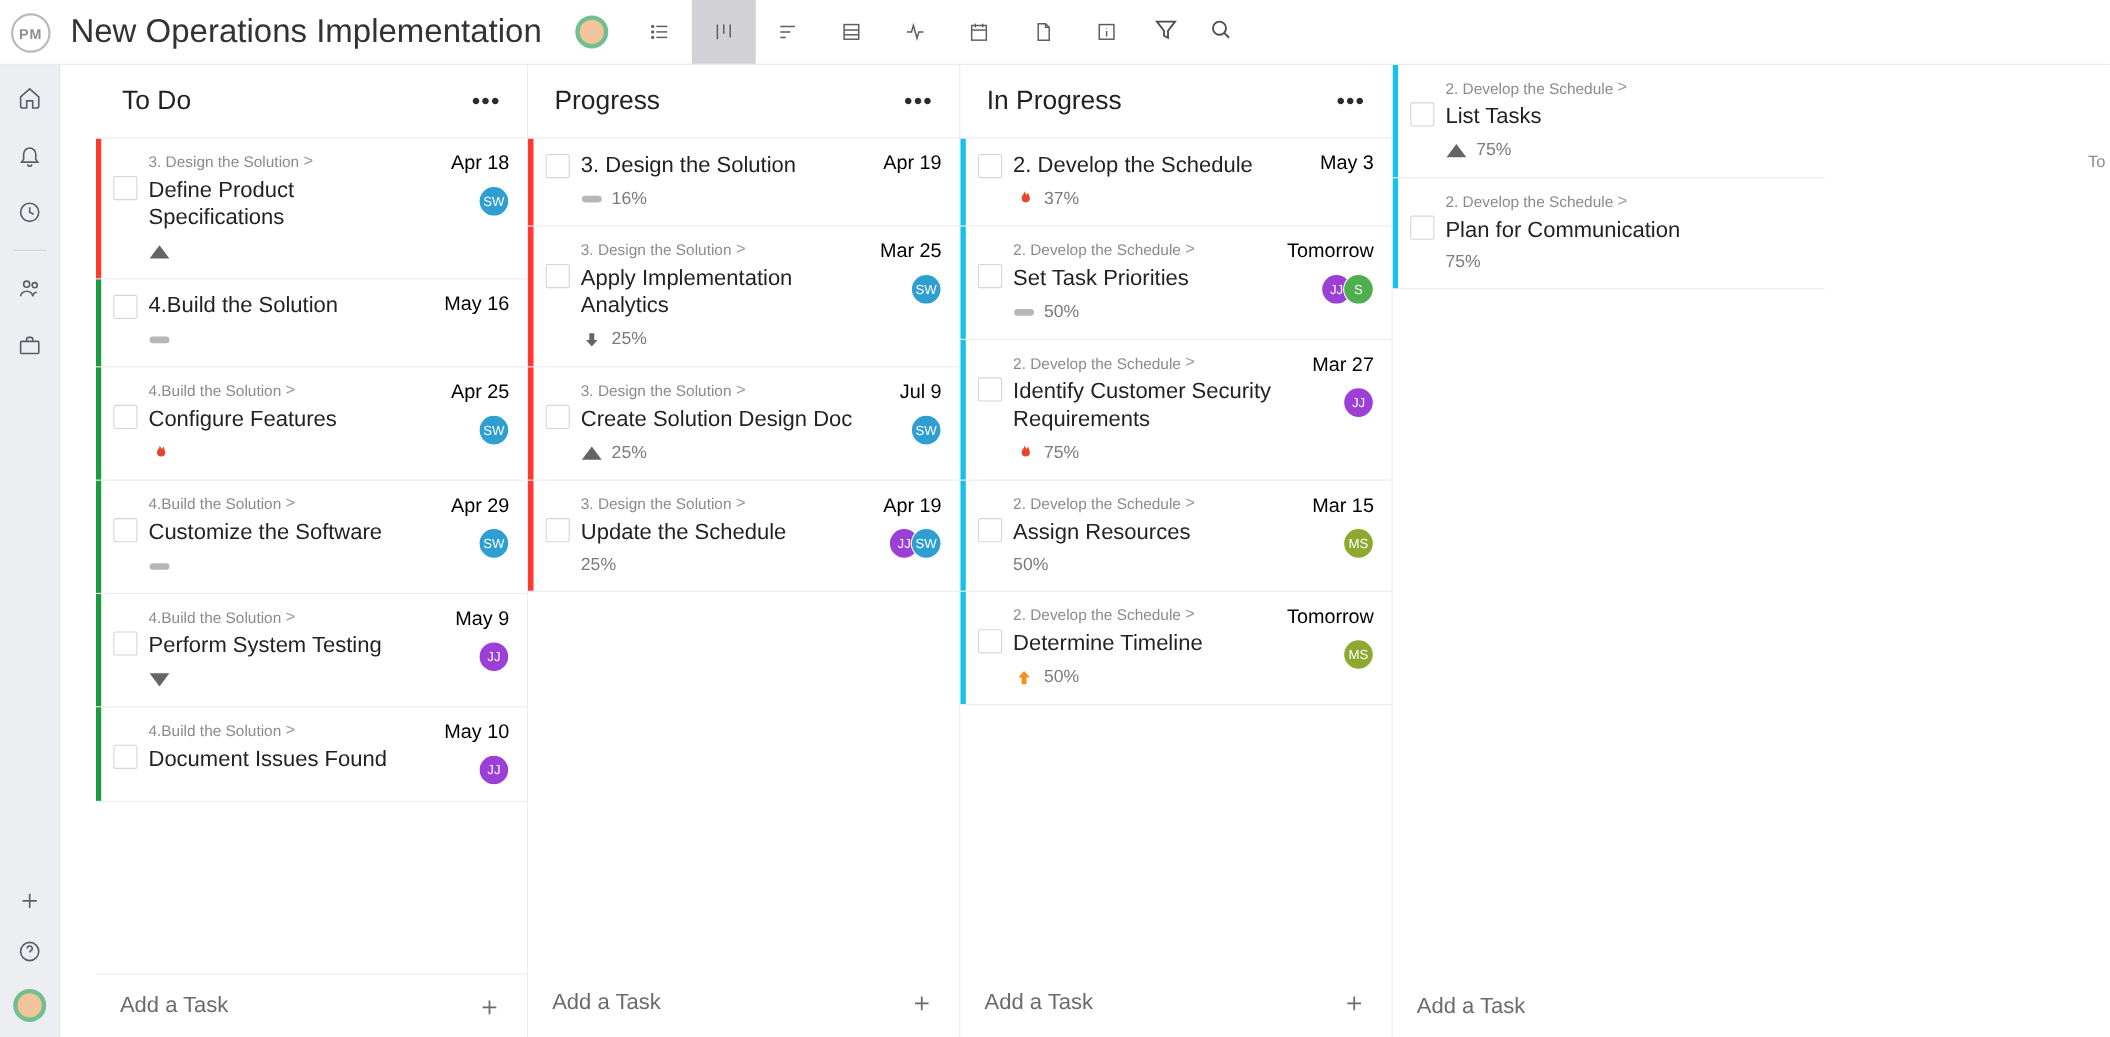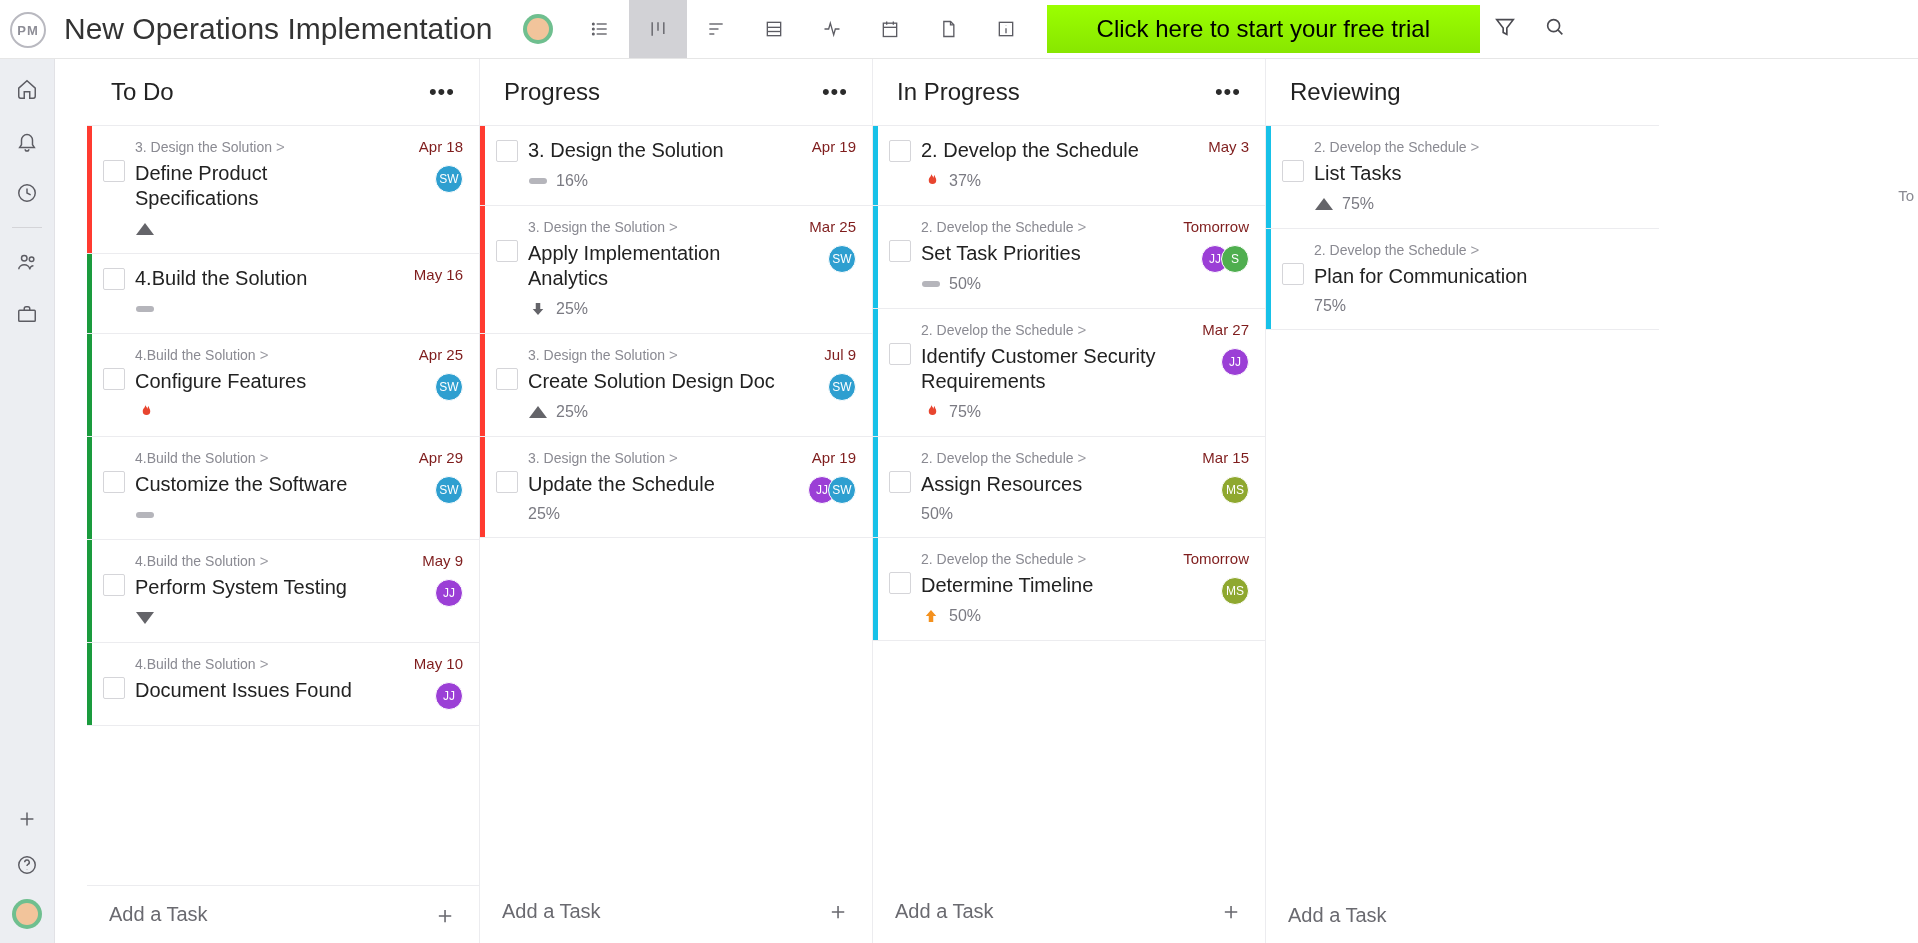--- a/index.html
+++ b/index.html
@@ -47,38 +47,38 @@
   .cbar { position:absolute; left:0; top:0; bottom:0; width:5px;}
   .c-red{background:#ff3b30;} .c-green{background:#1a9b3d;} .c-cyan{background:#17c1e8;}
   .cchk { width:22px; height:22px; border:1px solid #d5d5d9; border-radius:2px; margin-top:22px; flex-shrink:0; margin-left:4px;}
   .cchk.noparent { margin-top:2px;}
   .cmain { flex:1; min-width:0;}
   .cparent { font-size:14px; color:#8a8a92; margin-bottom:6px; display:flex; align-items:center; gap:4px;}
   .cparent::after { content:">"; color:#9a9aa1; font-size:15px;}
   .ctitle { font-size:20px; color:#222; margin-bottom:8px; line-height:1.25;}
   .cmeta { display:flex; align-items:center; gap:8px;}
   .cmeta .pct { font-size:16px; color:#7a7a82;}
-  .cdate { font-size:15px; color:#7f1d1d; white-space:nowrap; text-align:right;}
+  .cdate { font-size:18px; color:#000000; white-space:nowrap; text-align:right;}
   .cright { width:66px; display:flex; flex-direction:column; align-items:flex-end; gap:10px; flex-shrink:0;}
   .avatars { display:flex;}
   .av { width:28px; height:28px; border-radius:50%; color:#fff; font-size:12px; font-weight:400; display:flex; align-items:center; justify-content:center; border:1.5px solid #fff;}
   .av + .av { margin-left:-8px;}
   .av-sw{background:#2e9fd0;} .av-jj{background:#9b3fd6;} .av-ms{background:#8fa82f;} .av-s{background:#4fae4f;}
 
   
   .pri { width:20px; height:20px; display:flex; align-items:center; justify-content:center;}
   .arrow-up-solid{width:0;height:0;border-left:9px solid transparent;border-right:9px solid transparent;border-bottom:12px solid #646469;}
   .arrow-down-solid{width:0;height:0;border-left:9px solid transparent;border-right:9px solid transparent;border-top:12px solid #646469;}
   .arrow-down-thick{color:#646469;}
   .arrow-up-orange{color:#f4911e;}
   .dashbar{width:18px;height:6px;background:#b5b5bb;border-radius:3px;}
   .fire{color:#e8452f;font-size:18px;}
 
   
-  .peek { position:absolute; right:4px; top:80px; color:#8a8a92; font-size:15px;margin-top:48px;}
+  .peek { position:absolute; right:4px; top:80px; color:#8a8a92; font-size:15px;}
 
   
   .cards::-webkit-scrollbar{width:6px;} .cards::-webkit-scrollbar-thumb{background:#d8d8dd;border-radius:3px;}
   .board::-webkit-scrollbar{height:10px;} .board::-webkit-scrollbar-thumb{background:#d8d8dd;border-radius:5px;}
 </style>
 </head>
 <body>
 
 <div class="topbar">
   <div class="brand-logo">PM</div>
@@ -140,21 +140,20 @@
       </div>
     <div class="vicon">
         <svg viewBox="0 0 24 24">
           <rect x="4" y="4" width="16" height="16"></rect>
           <line x1="12" y1="8" x2="12" y2="8.5"></line>
           <line x1="12" y1="11" x2="12" y2="17"></line>
         </svg>
       </div>
   </div>
 
-  <div class="trial-btn">Click here to start your free trial</div>
 
   <div class="top-right">
     <div><svg viewBox="0 0 24 24">
           <polygon points="3,4 21,4 14,13 14,20 10,18 10,13"></polygon>
         </svg></div>
     <div><svg viewBox="0 0 24 24">
           <circle cx="10.5" cy="10.5" r="6.5"></circle>
           <line x1="20" y1="20" x2="15.2" y2="15.2"></line>
         </svg></div>
   </div>
@@ -529,23 +528,20 @@
               </div>
             </div>
           </div>
         </div>
         <div class="add-inline" style="display: flex; justify-content: space-between; align-items: center;">
           <span>Add a Task</span>
           <span class="plus" style="font-size:24px;color:#6a6a70">＋</span>
         </div>
       </div>
       <div class="column">
-        <div class="col-header">
-          <div class="col-title">Reviewing</div>
-        </div>
         <div class="cards">
           <div class="card">
             <div class="cbar c-cyan"></div>
             <div class="cchk "></div>
             <div class="cmain">
               <div class="cparent">2. Develop the Schedule</div>
               <div class="ctitle">List Tasks</div>
               <div class="cmeta">
                 <span class="pri">
                   <span class="arrow-up-solid"></span>

